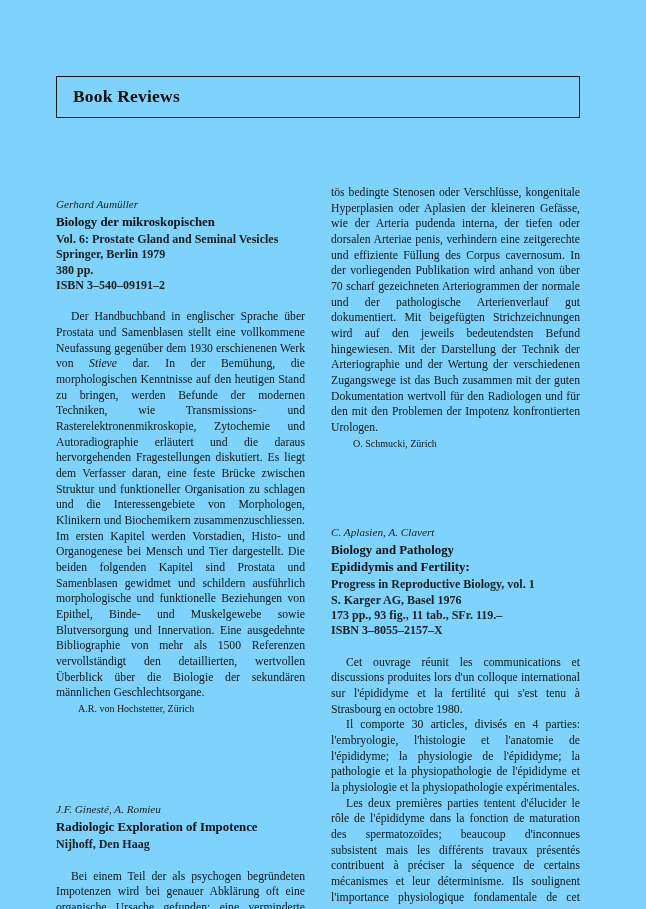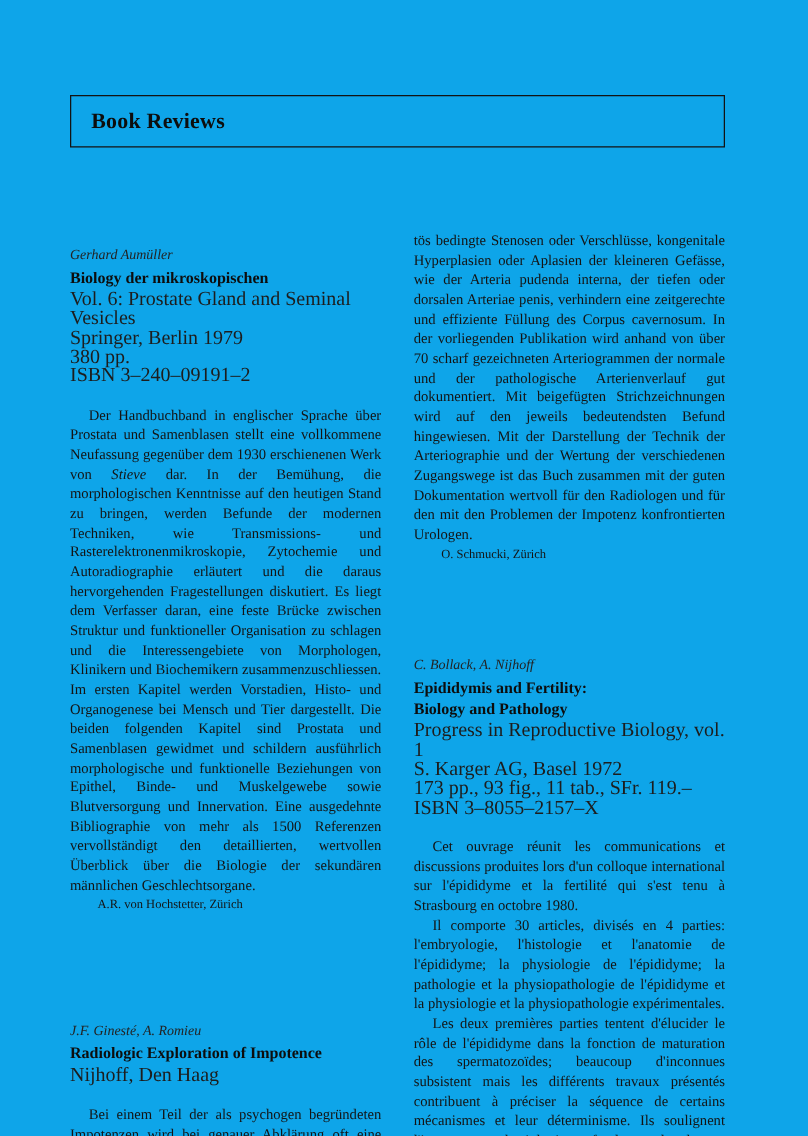--- a/index.html
+++ b/index.html
@@ -13,21 +13,21 @@
     font-family: "Liberation Serif", serif;
     color: #1a1a1a;
     overflow: hidden;
     position: relative;
   }
   .page {
     position: absolute;
     top: 0; left: 0;
     width: 646px;
     height: 909px;
-    background: #0ea5e9;
+    background: #7dd3fc;
   }
   .page-header {
     position: absolute;
     left: 56px;
     top: 76px;
     width: 524px;
     height: 42px;
     border: 1.6px solid #131313;
     box-sizing: border-box;
   }
@@ -63,24 +63,25 @@
     color: #232323;
   }
   .title {
     font-weight: bold;
     font-size: 12.8px;
     line-height: 17.2px;
     margin: 0;
     color: #0d0d0d;
   }
   .meta {
-    font-size: 16px;
+    font-size: 12px;
     line-height: 15.4px;
     margin: 0;
     color: #1d1d1d;
+    font-weight: bold;
   }
   .meta-first {
     margin-top: 1px;
   }
   p.body {
     font-size: 11.7px;
     line-height: 15.65px;
     text-align: justify;
     margin: 0;
     text-indent: 15px;
@@ -114,21 +115,21 @@
   <div class="columns">
 
     <div class="col">
 
       <div class="review-head">
         <div class="authors">Gerhard Aumüller</div>
         <div class="title">Biology der mikroskopischen</div>
         <div class="meta meta-first">Vol. 6: Prostate Gland and Seminal Vesicles</div>
         <div class="meta">Springer, Berlin 1979</div>
         <div class="meta">380 pp.</div>
-        <div class="meta">ISBN 3–240–09191–2</div>
+        <div class="meta">ISBN 3–540–09191–2</div>
       </div>
 
       <div class="gap-md"></div>
 
       <p class="body"><span>Der Handbuchband in englischer Sprache über Prostata und Samenblasen stellt eine vollkommene Neufassung gegenüber dem 1930 erschienenen Werk von </span><i class="it">Stieve</i><span> dar. In der Bemühung, die morphologischen Kenntnisse auf den heutigen Stand zu bringen, werden Befunde der modernen Techniken, wie Transmissions- und Rasterelektronenmikroskopie, Zytochemie und Autoradiographie erläutert und die daraus hervorgehenden Fragestellungen diskutiert. Es liegt dem Verfasser daran, eine feste Brücke zwischen Struktur und funktioneller Organisation zu schlagen und die Interessengebiete von Morphologen, Klinikern und Biochemikern zusammenzuschliessen. Im ersten Kapitel werden Vorstadien, Histo- und Organogenese bei Mensch und Tier dargestellt. Die beiden folgenden Kapitel sind Prostata und Samenblasen gewidmet und schildern ausführlich morphologische und funktionelle Beziehungen von Epithel, Binde- und Muskelgewebe sowie Blutversorgung und Innervation. Eine ausgedehnte Bibliographie von mehr als 1500 Referenzen vervollständigt den detaillierten, wertvollen Überblick über die Biologie der sekundären männlichen Geschlechtsorgane.</span></p>
 
       <p class="sig">A.R. von Hochstetter, Zürich</p>
 
       <div class="gap-xxl"></div>
 
@@ -146,25 +147,25 @@
 
     <div class="col">
 
       <p class="body cont">tös bedingte Stenosen oder Verschlüsse, kongenitale Hyperplasien oder Aplasien der kleineren Gefässe, wie der Arteria pudenda interna, der tiefen oder dorsalen Arteriae penis, verhindern eine zeitgerechte und effiziente Füllung des Corpus cavernosum. In der vorliegenden Publikation wird anhand von über 70 scharf gezeichneten Arteriogrammen der normale und der pathologische Arterienverlauf gut dokumentiert. Mit beigefügten Strichzeichnungen wird auf den jeweils bedeutendsten Befund hingewiesen. Mit der Darstellung der Technik der Arteriographie und der Wertung der verschiedenen Zugangswege ist das Buch zusammen mit der guten Dokumentation wertvoll für den Radiologen und für den mit den Problemen der Impotenz konfrontierten Urologen.</p>
 
       <p class="sig">O. Schmucki, Zürich</p>
 
       <div class="gap-xl"></div>
 
       <div class="review-head">
-        <div class="authors">C. Bollack, A. Nijhoff</div>
+        <div class="authors">C. Aplasien, A. Clavert</div>
+        <div class="title">Biology and Pathology</div>
         <div class="title">Epididymis and Fertility:</div>
-        <div class="title">Biology and Pathology</div>
         <div class="meta meta-first">Progress in Reproductive Biology, vol. 1</div>
-        <div class="meta">S. Karger AG, Basel 1972</div>
+        <div class="meta">S. Karger AG, Basel 1976</div>
         <div class="meta">173 pp., 93 fig., 11 tab., SFr. 119.–</div>
         <div class="meta">ISBN 3–8055–2157–X</div>
       </div>
 
       <div class="gap-md"></div>
 
       <p class="body">Cet ouvrage réunit les communications et discussions produites lors d'un colloque international sur l'épididyme et la fertilité qui s'est tenu à Strasbourg en octobre 1980.</p>
       <p class="body">Il comporte 30 articles, divisés en 4 parties: l'embryologie, l'histologie et l'anatomie de l'épididyme; la physiologie de l'épididyme; la pathologie et la physiopathologie de l'épididyme et la physiologie et la physiopathologie expérimentales.</p>
       <p class="body">Les deux premières parties tentent d'élucider le rôle de l'épididyme dans la fonction de maturation des spermatozoïdes; beaucoup d'inconnues subsistent mais les différents travaux présentés contribuent à préciser la séquence de certains mécanismes et leur déterminisme. Ils soulignent l'importance physiologique fondamentale de cet organe.</p>
 

